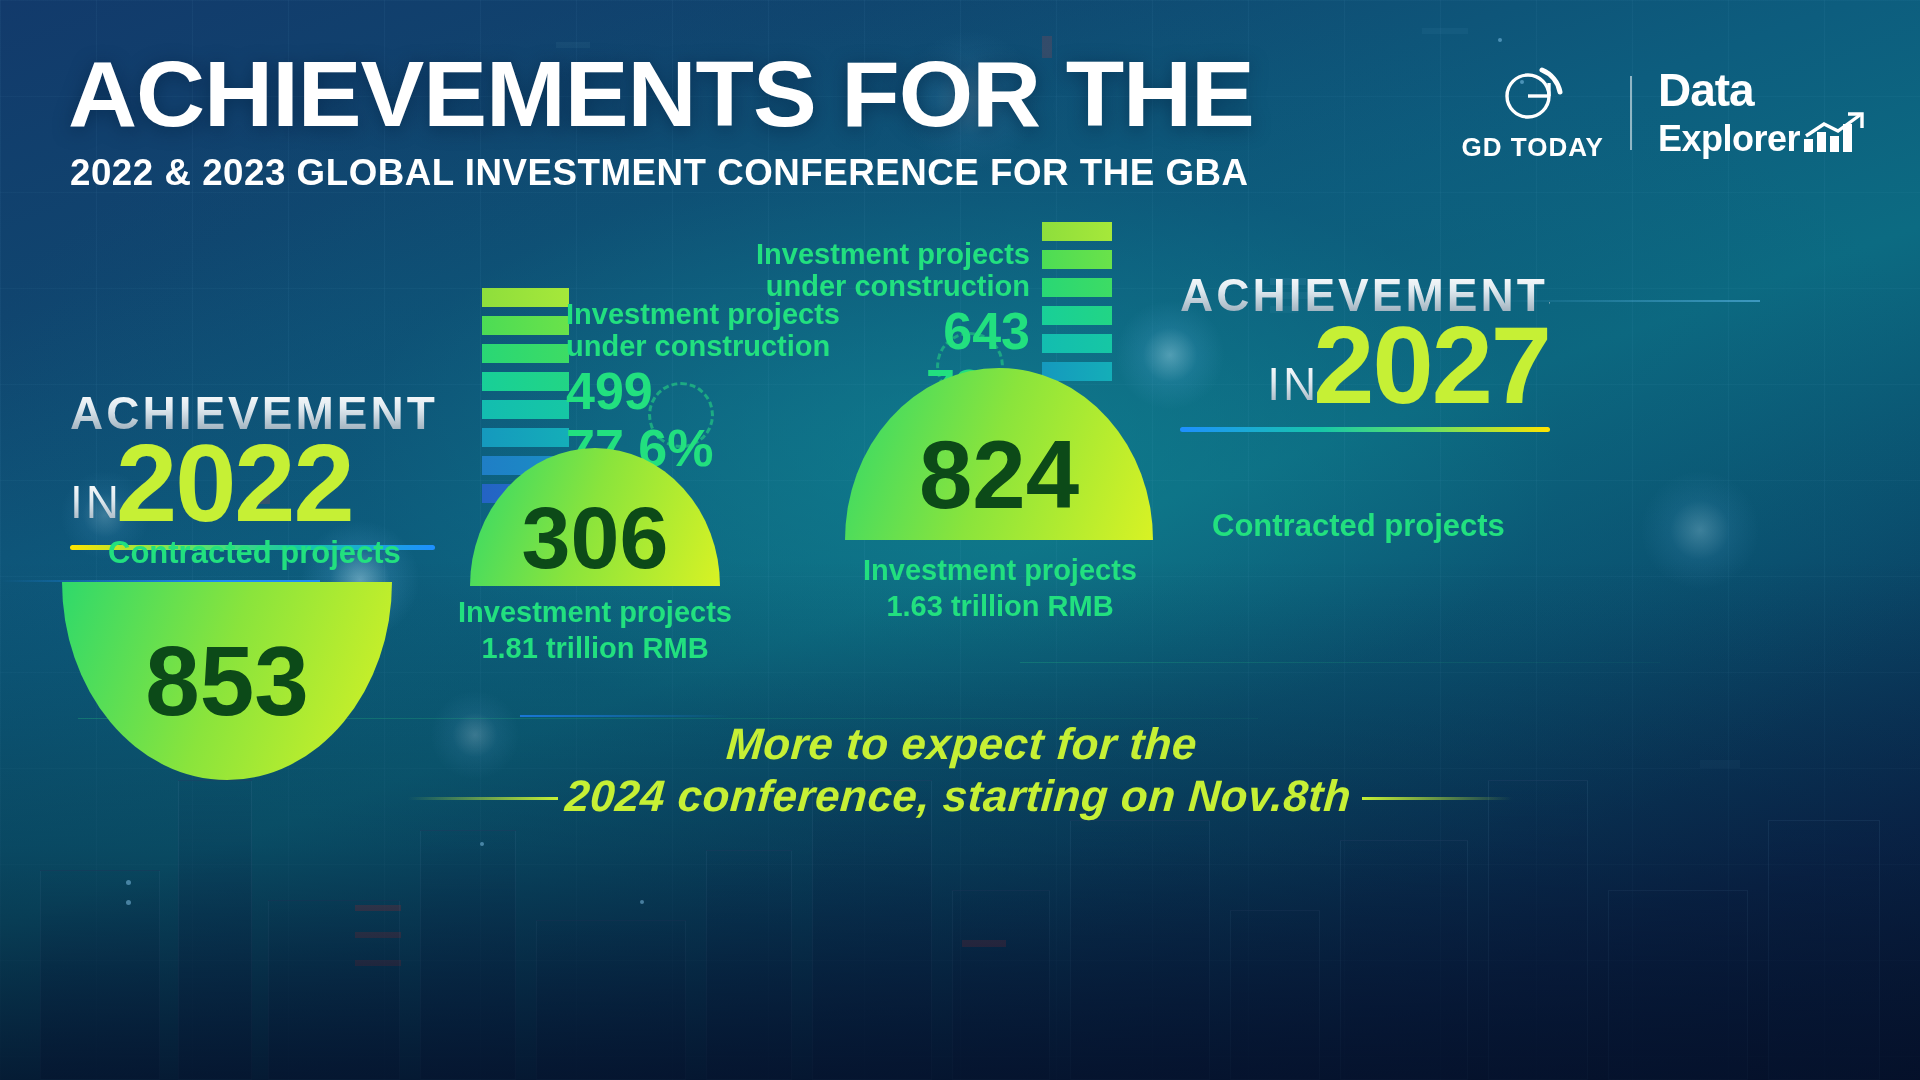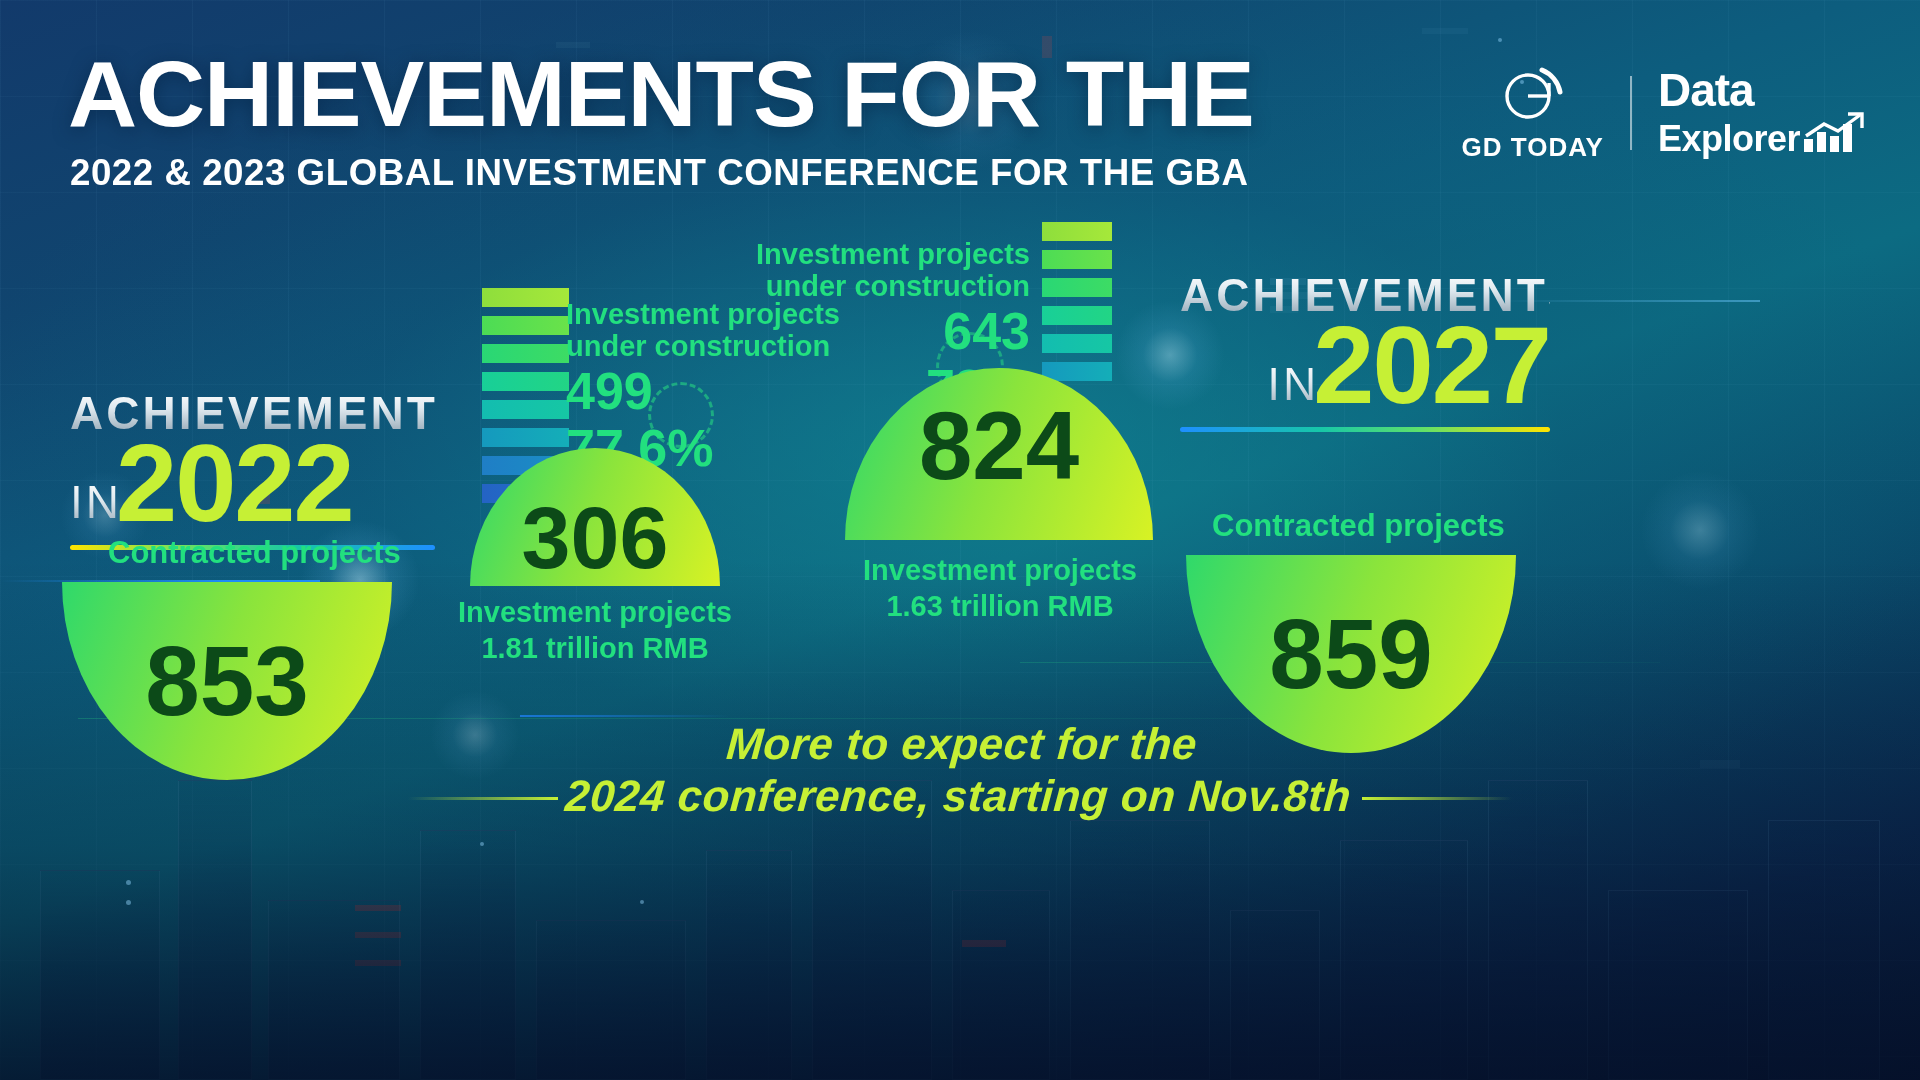--- a/index.html
+++ b/index.html
@@ -265,41 +265,38 @@
   <div class="radial" style="left:936px;top:332px;width:68px;height:68px;
       border:3px dashed rgba(40,224,130,.5)"></div>
 
   <div class="stat" style="left:690px;top:238px;width:340px;text-align:right">
     <div class="lbl">Investment projects</div>
     <div class="lbl">under construction</div>
     <div class="big">643</div>
     <div class="big">78%</div>
   </div>
 
-  <div class="dome up" style="left:845px;top:368px;width:308px;height:172px;font-size:96px;padding-bottom:17px">
+  <div class="dome up" style="left:845px;top:368px;width:308px;height:172px;font-size:96px;align-items:flex-end;padding-bottom:17px">
     <span>824</span>
   </div>
   <div class="cap" style="left:840px;top:552px;width:320px">
     <div>Investment projects</div>
     <div>1.63 trillion RMB</div>
   </div>
 
   <div class="yearblock" style="left:1180px;top:272px;width:370px;text-align:right">
     <div class="ach-word">ACHIEVEMENTS</div>
     <div class="in-row" style="justify-content:flex-end">
       <span class="in-word">IN</span>
       <span class="year-num">2027</span>
     </div>
     <div class="rule-r"></div>
   </div>
 
   <div class="green-head" style="left:1212px;top:508px">Contracted projects</div>
-  <div class="dome down" style="left:1186px;top:555px;width:330px;height:198px;font-size:98px">
-    <span>859</span>
-  </div>
 
   <div class="tagline" style="left:560px;top:718px;width:800px">
     <div>More to expect for the</div>
     <div>2024 conference, starting on Nov.8th</div>
   </div>
   <div class="tag-rule" style="left:408px;top:797px;width:150px;background:linear-gradient(90deg,rgba(198,240,53,0),#c6f035)"></div>
   <div class="tag-rule" style="left:1362px;top:797px;width:150px;background:linear-gradient(90deg,#c6f035,rgba(198,240,53,0))"></div>
 
 </div>
 

